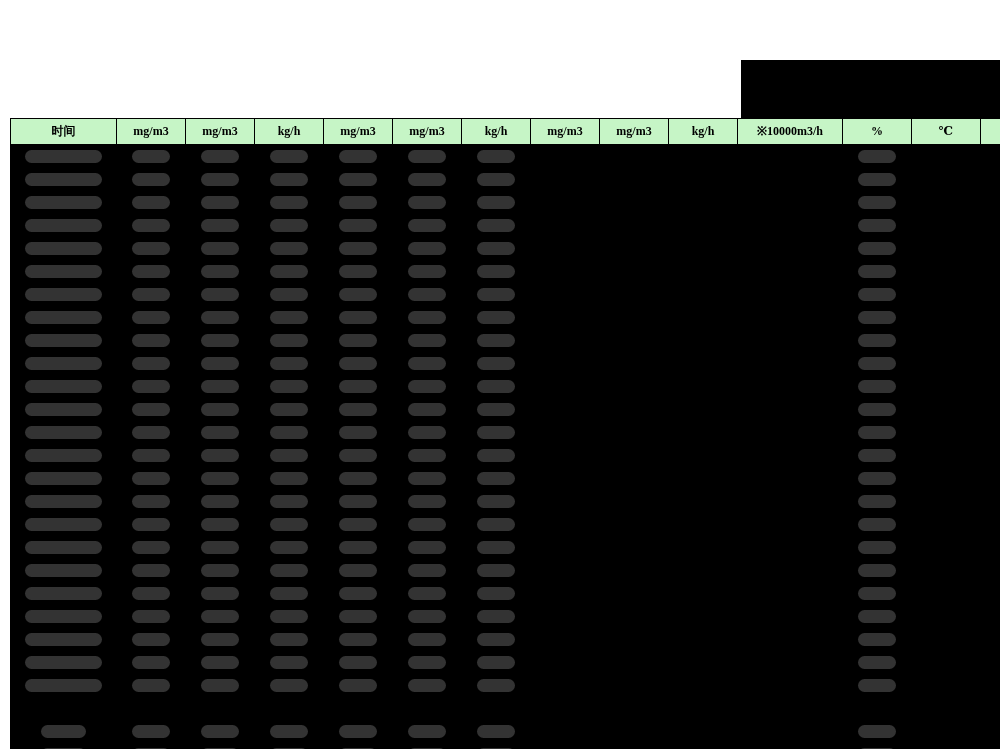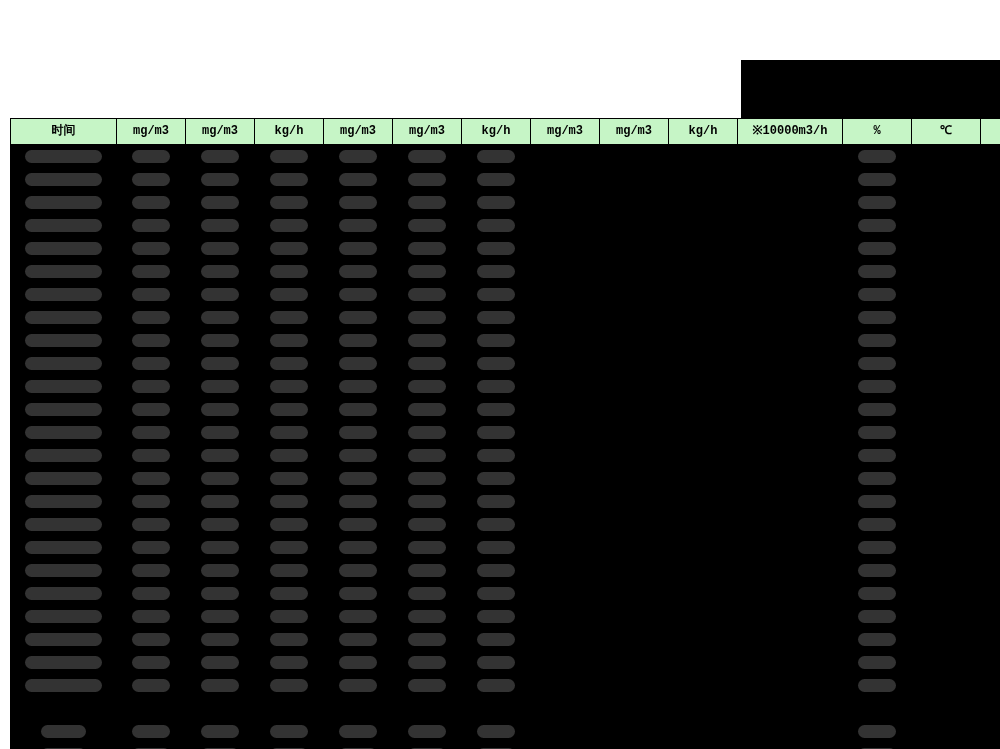--- a/index.html
+++ b/index.html
@@ -49,21 +49,20 @@
     padding: 0;
     height: 22px;
     color: #000000;
     overflow: hidden;
     white-space: nowrap;
   }
   table.data thead th {
     background: #c6f5c6;
     height: 25px;
     font-size: 12px;
-    font-family: Liberation Mono, monospace;
   }
   
   table.data tbody td {
     background: #000000;
     border-color: #000000;
     color: transparent;
     position: relative;
   }
   table.data tbody td .blk {
     display: inline-block;

